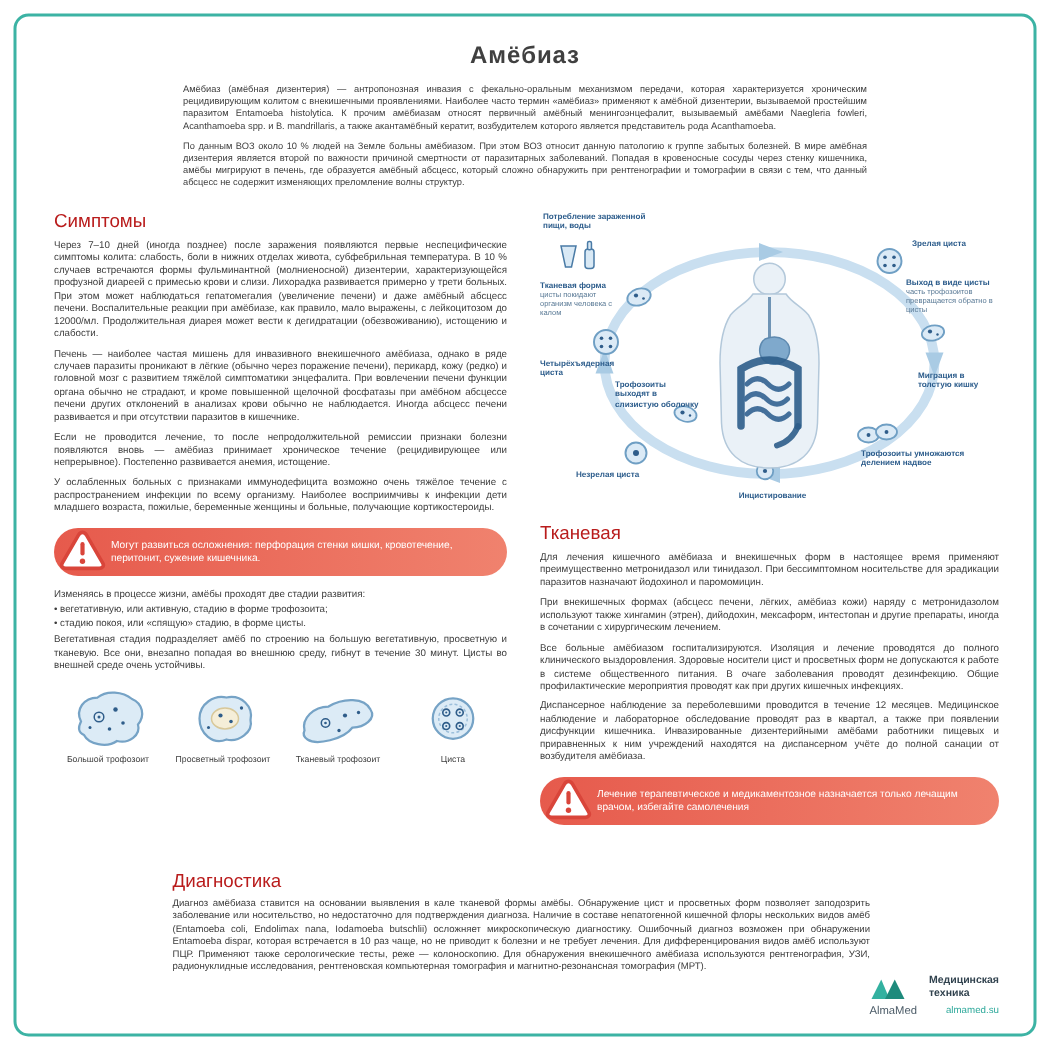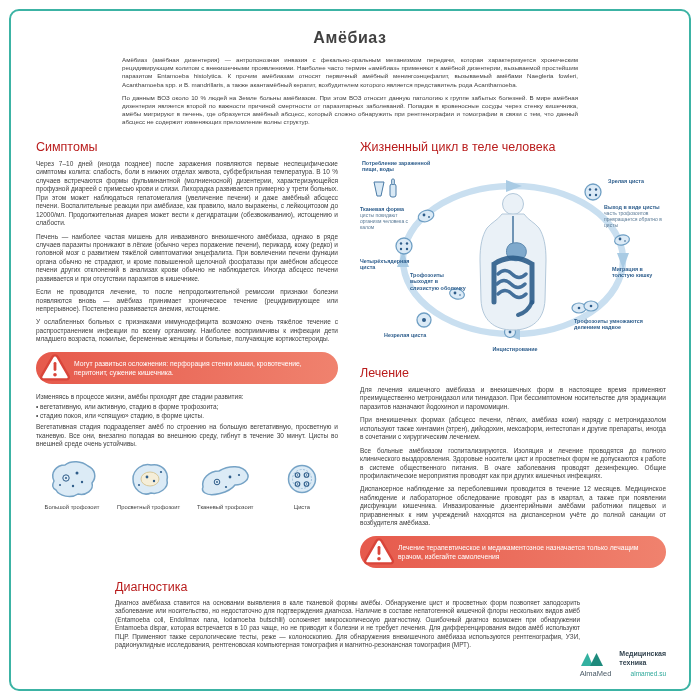--- a/index.html
+++ b/index.html
@@ -160,21 +160,20 @@
           <circle cx="23.5" cy="27" r="0.7" fill="#2f5d8a"></circle>
         <circle cx="32.5" cy="27" r="2.3" fill="none" stroke="#2f5d8a" stroke-width="1.1"></circle>
           <circle cx="32.5" cy="27" r="0.7" fill="#2f5d8a"></circle>
       </svg>
       <div class="fig-label">Циста</div>
     </div>
   </div>
 </div>
 
 <div class="col-right">
-  <h2 class="section">Жизненный цикл в теле человека</h2>
 
   <div class="lifecycle">
     <svg class="cycle" width="306" height="198" viewBox="0 0 306 198">
 
       <ellipse cx="153" cy="100" rx="110" ry="74" fill="none" stroke="#c9dff0" stroke-width="6.5"></ellipse>
       <polygon points="146,20 146,32 162,26" fill="#a9cbe4"></polygon>
       <polygon points="257,93 269,93 263,109" fill="#a9cbe4"></polygon>
       <polygon points="160,168 160,180 144,174" fill="#a9cbe4"></polygon>
       <polygon points="37,107 49,107 43,91" fill="#a9cbe4"></polygon>
 
@@ -253,21 +252,21 @@
     <div class="lc-label lc2"><span>Тканевая форма</span><div class="lc-sub">цисты покидают организм человека с калом</div></div>
     <div class="lc-label lc3"><span>Четырёхъядерная циста</span></div>
     <div class="lc-label lc4"><span>Трофозоиты выходят в слизистую оболочку</span></div>
     <div class="lc-label lc5"><span>Незрелая циста</span></div>
     <div class="lc-label lc6"><span>Инцистирование</span></div>
     <div class="lc-label lc7"><span>Трофозоиты умножаются делением надвое</span></div>
     <div class="lc-label lc8"><span>Миграция в толстую кишку</span></div>
     <div class="lc-label lc9"><span>Выход в виде цисты</span><div class="lc-sub">часть трофозоитов превращается обратно в цисты</div></div>
   </div>
 
-  <h2 class="section">Лечение</h2>
+  <h2 class="section">Тканевая</h2>
   <p class="body">Для лечения кишечного амёбиаза и внекишечных форм в настоящее время применяют преимущественно метронидазол или тинидазол. При бессимптомном носительстве для эрадикации паразитов назначают йодохинол и паромомицин.</p>
   <p class="body">При внекишечных формах (абсцесс печени, лёгких, амёбиаз кожи) наряду с метронидазолом используют также хингамин (этрен), дийодохин, мексаформ, интестопан и другие препараты, иногда в сочетании с хирургическим лечением.</p>
   <p class="body">Все больные амёбиазом госпитализируются. Изоляция и лечение проводятся до полного клинического выздоровления. Здоровые носители цист и просветных форм не допускаются к работе в системе общественного питания. В очаге заболевания проводят дезинфекцию. Общие профилактические мероприятия проводят как при других кишечных инфекциях.</p>
   <p class="body">Диспансерное наблюдение за переболевшими проводится в течение 12 месяцев. Медицинское наблюдение и лабораторное обследование проводят раз в квартал, а также при появлении дисфункции кишечника. Инвазированные дизентерийными амёбами работники пищевых и приравненных к ним учреждений находятся на диспансерном учёте до полной санации от возбудителя амёбиаза.</p>
 
   <div class="warn">
     <span class="warn-icon">
       <svg width="32" height="29" viewBox="0 0 32 29">
         <path d="M16,3 C17.2,3 18,3.6 18.7,4.8 L29.5,23.5 C30.6,25.4 29.4,27 27.2,27 L4.8,27 C2.6,27 1.4,25.4 2.5,23.5 L13.3,4.8 C14,3.6 14.8,3 16,3 Z" fill="#ffffff" stroke="#d9453a" stroke-width="2.4"></path>
         <rect x="14.6" y="9.5" width="2.8" height="9" rx="1.4" fill="#d9453a"></rect>

